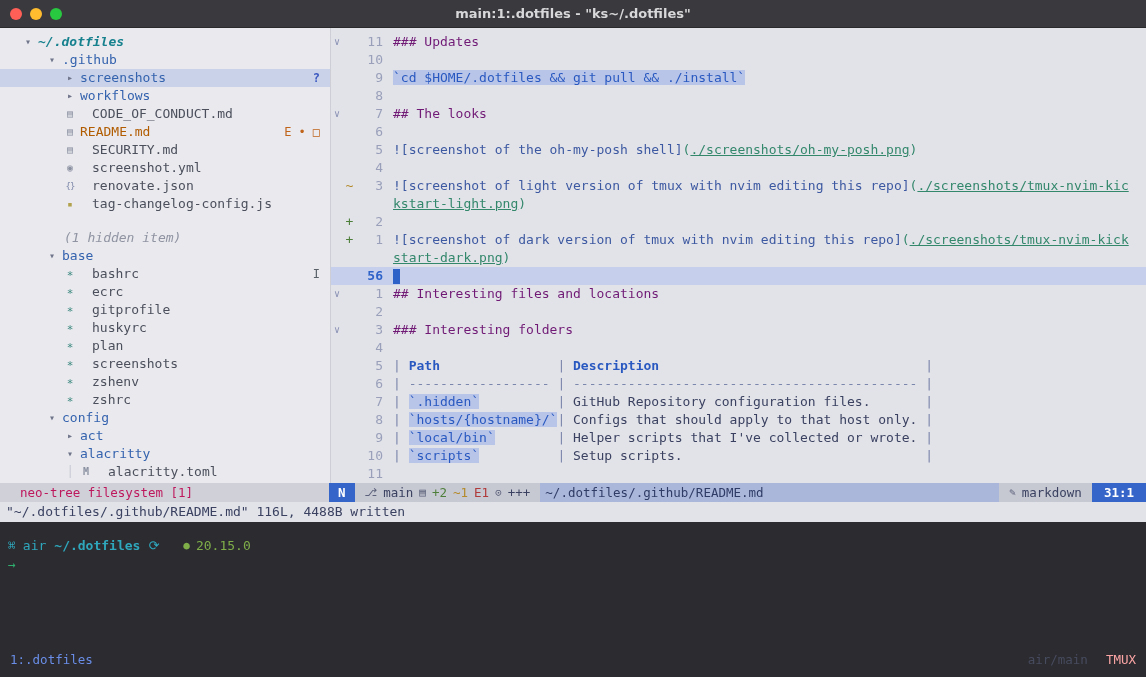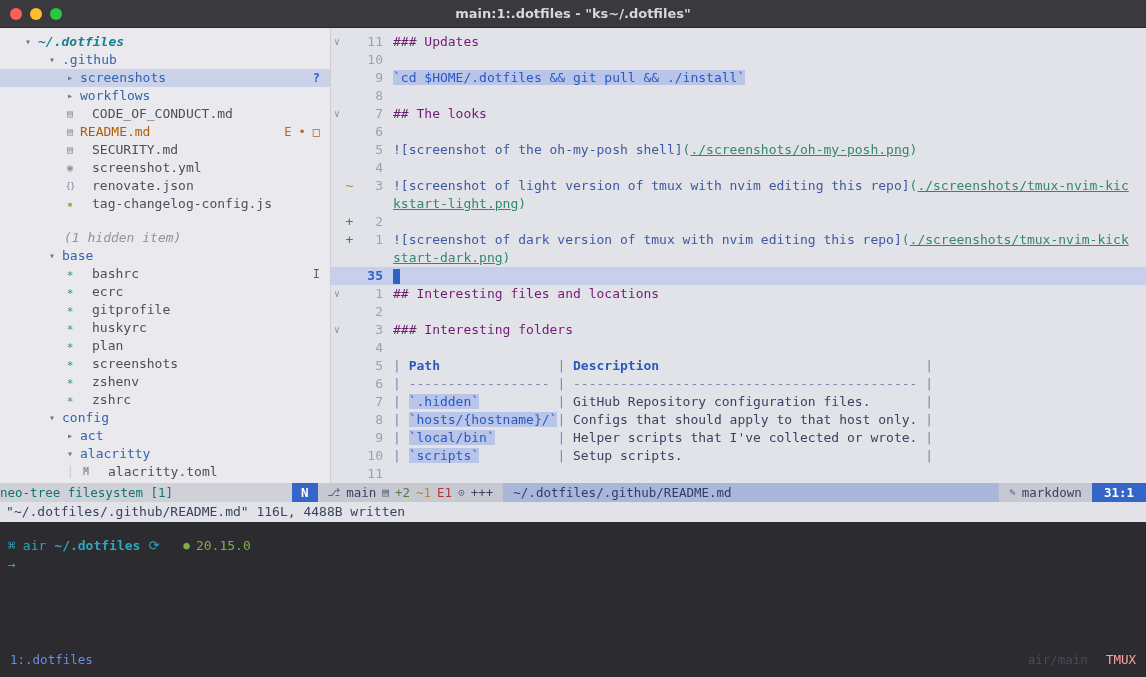--- a/index.html
+++ b/index.html
@@ -58,27 +58,27 @@
   .alt { color:#3d59a1; }
   .url { color:#33876b; }
   .u { text-decoration:underline; }
   .pipe,.sep { color:#7b86ac; }
   .th { color:#2959c0; font-weight:bold; }
   .cell,.txt { color:#3b4261; }
 
   
   .statusline { height:19px; display:flex; align-items:stretch; background:#c6c8d2; font-size:12.5px; }
   .statusline > div { display:flex; align-items:center; }
-  .sl-neotree { width:292px; background:#cfd0d8; color:#0f766e; padding-left:0; }
+  .sl-neotree { width:329px; background:#cfd0d8; color:#be185d; padding-left:20px; }
   .sl-mode { background:#3565c8; color:#fff; font-weight:bold; padding:0 9px; }
   .sl-git { padding:0 10px; color:#3b4261; gap:6px; }
   .sl-git .ic { color:#5b617a; font-size:11px; }
   .sl-added { color:#4e7f3a; } .sl-changed { color:#b48a2a; }
   .sl-err { color:#b03a3a; } .sl-flags { color:#3b4261; }
-  .sl-path { flex:1; background:#aab6da; color:#2f3c66; padding:0 10px; }
+  .sl-path { flex:1; background:#aab6da; color:#2f3c66; padding:0 5px; }
   .sl-ft { padding:0 10px; color:#3b4261; gap:6px; }
   .sl-ft .ic { font-size:11px; color:#5b617a; }
   .sl-pos { background:#3565c8; color:#fff; font-weight:bold; padding:0 12px; }
 
   .cmdline { height:20px; background:#e2e3e9; color:#3b4261; font-size:13px;
              line-height:20px; padding-left:6px; white-space:pre; }
 
   
   .shell { position:relative; height:155px; background:#2b2b30; }
   .prompt-line { padding:14px 0 0 8px; font-size:13px; line-height:19px; display:flex; align-items:center; white-space:pre; }
@@ -213,21 +213,21 @@
           </div>
           <div class="erow">
             <span class="fold"></span>
             <span class="sign"></span>
             <span class="lnum"></span>
             <span class="ltext"><span class="url u">start-dark.png</span><span class="url">)</span></span>
           </div>
           <div class="erow cursorline">
             <span class="fold"></span>
             <span class="sign"></span>
-            <span class="lnum cur">35</span>
+            <span class="lnum cur">56</span>
             <span class="ltext"><span class="block-cursor">&nbsp;</span></span>
           </div>
           <div class="erow">
             <span class="fold">∨</span>
             <span class="sign"></span>
             <span class="lnum">1</span>
             <span class="ltext"><span class="h">## Interesting files and locations</span></span>
           </div>
           <div class="erow">
             <span class="fold"></span>

